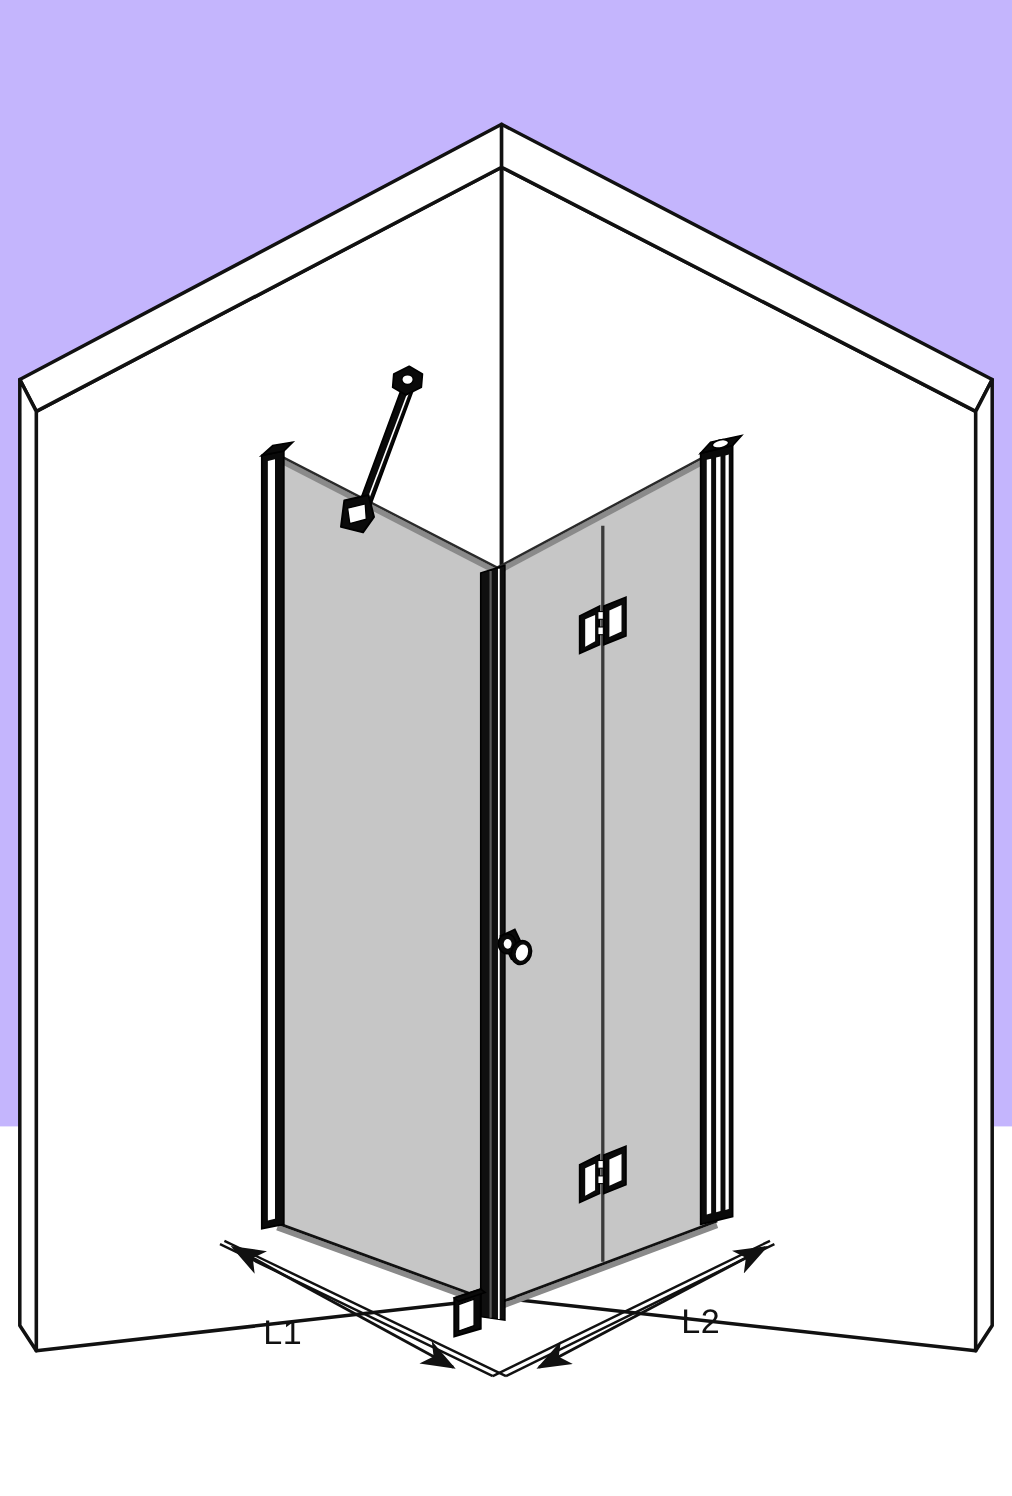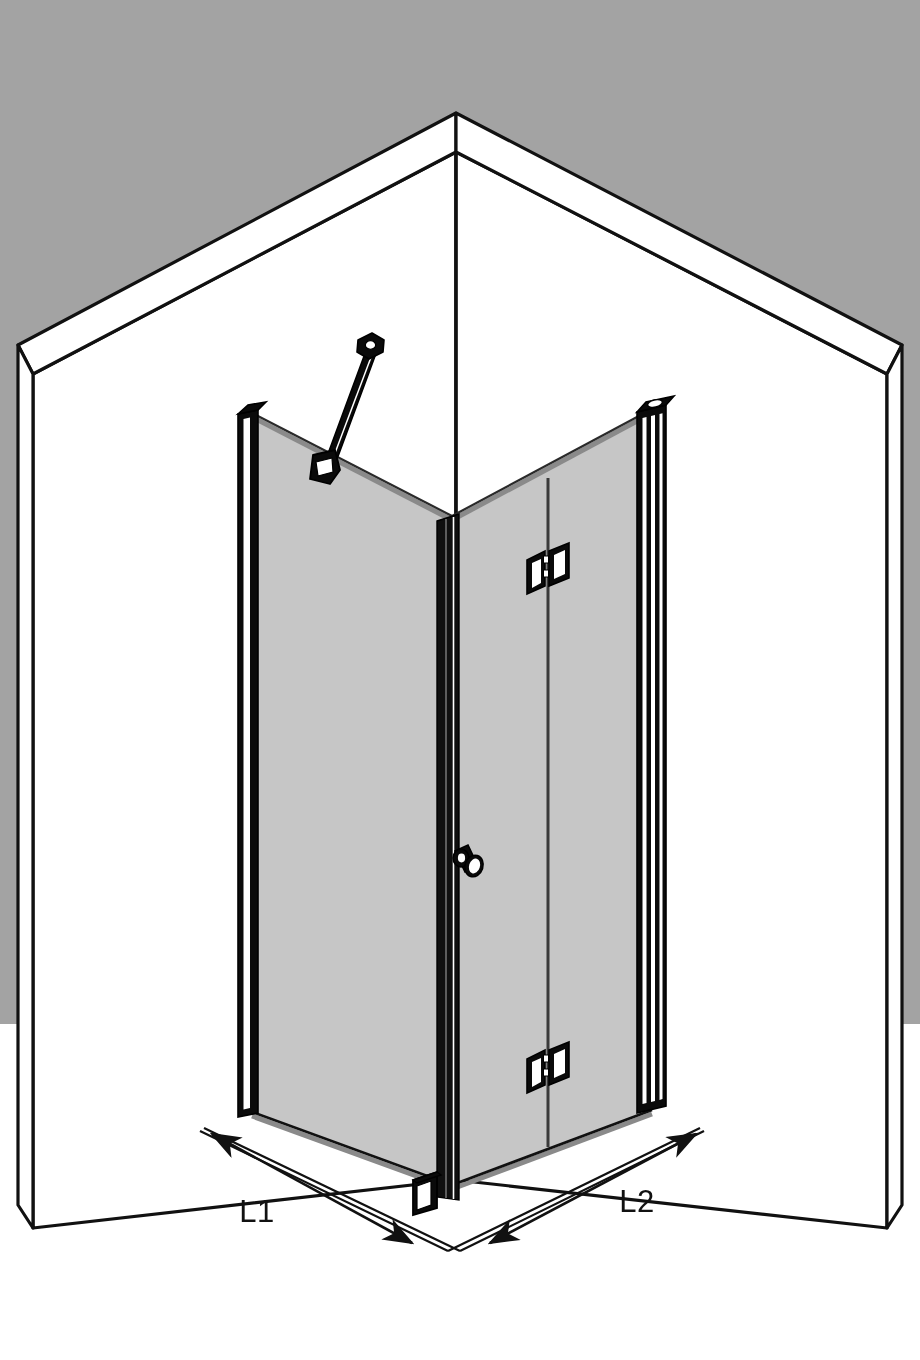--- a/index.html
+++ b/index.html
@@ -10,21 +10,21 @@
   body {
     width: 920px;
     height: 1360px;
     font-family: "Liberation Sans", sans-serif;
     overflow: hidden;
   }
   #drawing-root {
     position: relative;
     width: 920px;
     height: 1024px;
-    background: #a3a3a3;
+    background: #c4b5fd;
   }
   #tech-svg {
     display: block;
     width: 920px;
     height: 1360px;
   }
   .dim-text {
     font-family: "Liberation Sans", sans-serif;
     font-size: 31px;
     fill: #111111;

